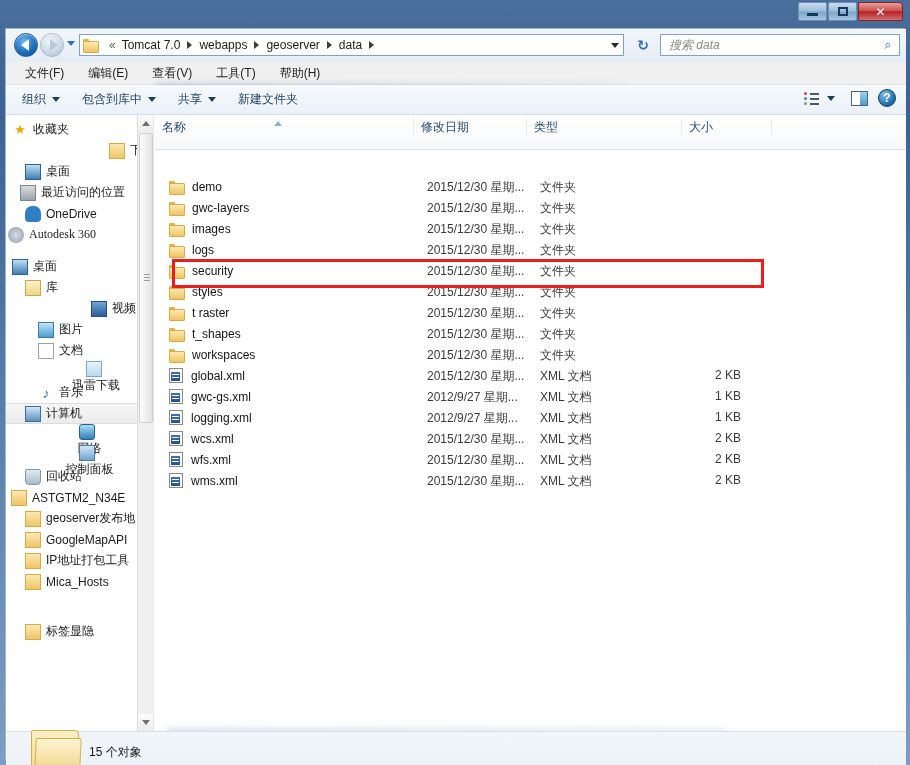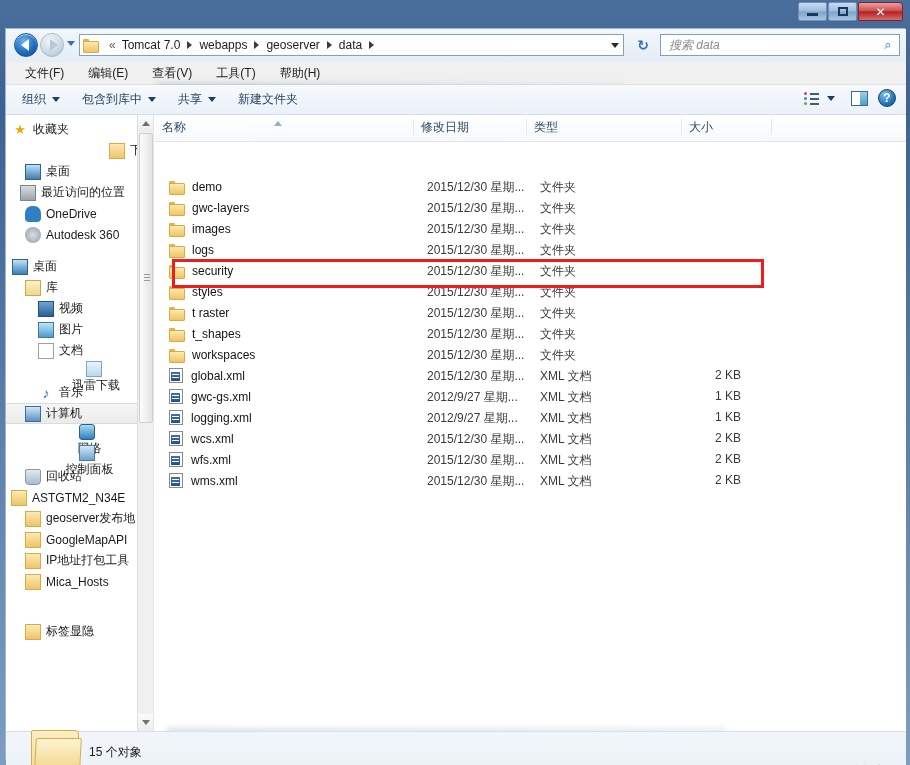--- a/index.html
+++ b/index.html
@@ -227,21 +227,21 @@
     position:absolute; left:4px; top:50%; margin-top:-4px; width:6px; height:8px;
   }
   .np-thumb-grip i { display:block; height:1px; background:#9a9a9a; margin-bottom:2px; }
 
   
   .filelist {
     position: absolute; left: 149px; top: 0; width: 751px; height: 616px;
     background: #ffffff;
   }
   .col-head {
-    position: absolute; left: 0; top: 0; width: 751px; height: 27px;
+    position: absolute; left: 0; top: 0; width: 751px; height: 35px;
     background: linear-gradient(180deg,#ffffff 0%, #f6f8fa 100%);
     border-bottom: 1px solid #e0e5ea;
   }
   .col-head .ch {
     position: absolute; top: 4px; font-size: 12px; color: #2b4a66;
     border-left: 1px solid #e4e9ee; padding-left: 7px; height: 16px;
   }
   .col-head .ch:first-child { border-left: none; }
   .sort-ind {
     position: absolute; left: 119px; top: 2px;
@@ -443,34 +443,34 @@
               <span>桌面</span>
             </div>
             <div class="nav-row" style="padding-left: 14px;">
               <span class="nav-ico" style="background:linear-gradient(180deg,#dcdcdc,#9aa3ab);border:1px solid #7c858d;"></span>
               <span>最近访问的位置</span>
             </div>
             <div class="nav-row" style="padding-left: 19px;">
               <span class="nav-ico" style="background:#2e7fc4;border-radius:7px 7px 4px 4px;"></span>
               <span>OneDrive</span>
             </div>
-            <div class="nav-row" style="padding-left: 19px;">
+            <div class="nav-row" style="padding-left: 2px; font-family: Liberation Serif, serif;">
               <span class="nav-ico" style="background:radial-gradient(circle,#d7dfe6,#8d9aa6);border-radius:50%;"></span>
               <span>Autodesk 360</span>
             </div>
             <div class="nav-gap"></div>
             <div class="nav-row" style="padding-left: 6px;">
               <span class="nav-ico" style="background:linear-gradient(180deg,#bfe0f5,#3d7fb5);border:1px solid #2f6490;"></span>
               <span>桌面</span>
             </div>
             <div class="nav-row" style="padding-left: 19px;">
               <span class="nav-ico" style="background:linear-gradient(180deg,#fdf0c8,#f0d68a);border:1px solid #c9a84e;"></span>
               <span>库</span>
             </div>
-            <div class="nav-row" style="padding-left: 32px;">
+            <div class="nav-row" style="padding-left: 40px; margin-left: 45px;">
               <span class="nav-ico" style="background:linear-gradient(180deg,#6fa5d6,#2b5e93);border:1px solid #24507e;"></span>
               <span>视频</span>
             </div>
             <div class="nav-row" style="padding-left: 32px;">
               <span class="nav-ico" style="background:linear-gradient(180deg,#bfe6f7,#4f9ccd);border:1px solid #3a7ba5;"></span>
               <span>图片</span>
             </div>
             <div class="nav-row" style="padding-left: 32px;">
               <span class="nav-ico" style="background:#ffffff;border:1px solid #9aa3ab;"></span>
               <span>文档</span>

